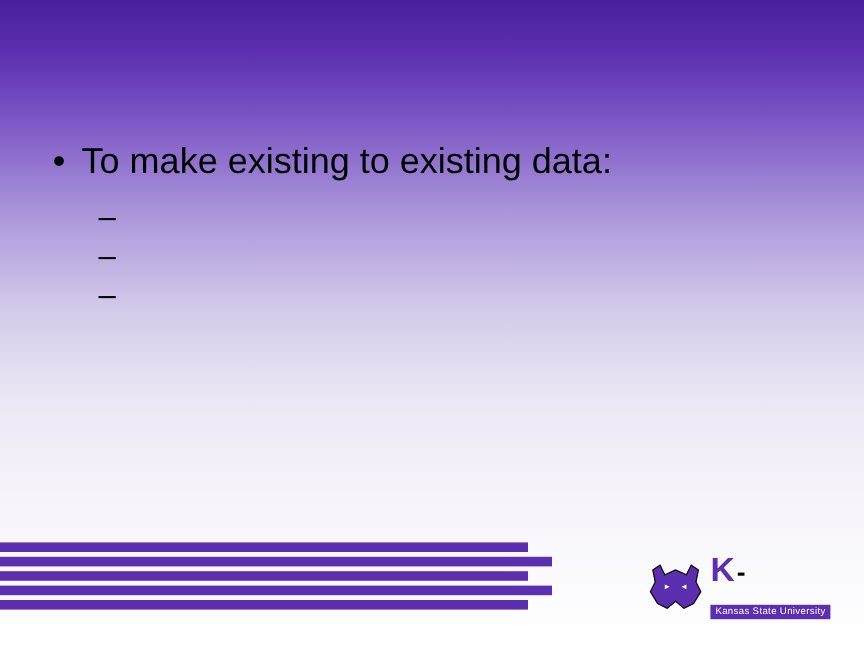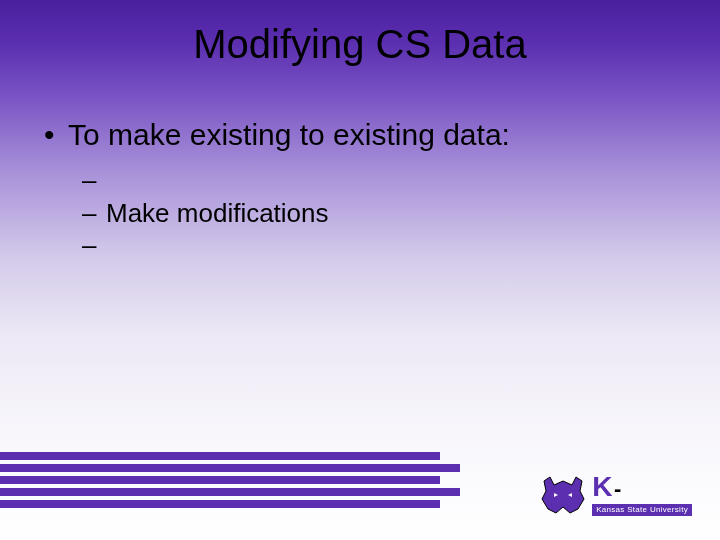--- a/index.html
+++ b/index.html
@@ -95,43 +95,41 @@
     letter-spacing: 0.5px;
   }
   .kstate .k { font-size: 28px; color: #5b2fb0; }
   .kstate .dash2 { font-size: 22px; color: #000; margin: 0 1px; }
   .kstate .state { font-size: 22px; color: #000; }
   .uni-bar {
     background: #5b2fb0;
     color: #fff;
     font-size: 8px;
     padding: 2px 4px;
-    margin-top: 3px;
+    margin-top: 15px;
     letter-spacing: 0.3px;
     white-space: nowrap;
   }
 </style>
 </head>
 <body>
 
 <div class="slide">
 
-  <h1 class="title">Modifying CS Data</h1>
 
   <div class="content">
     <div class="bullet-1">
       <span class="dot">•</span>
       <span>To make existing to existing data:</span>
     </div>
     <div class="bullet-2">
       <span class="dash">–</span>
     </div>
     <div class="bullet-2">
       <span class="dash">–</span>
-      <span>Make modifications</span>
     </div>
     <div class="bullet-2">
       <span class="dash">–</span>
     </div>
   </div>
 
   <div class="footer-bars">
     <div class="bar short"></div>
     <div class="bar long"></div>
     <div class="bar short"></div>

